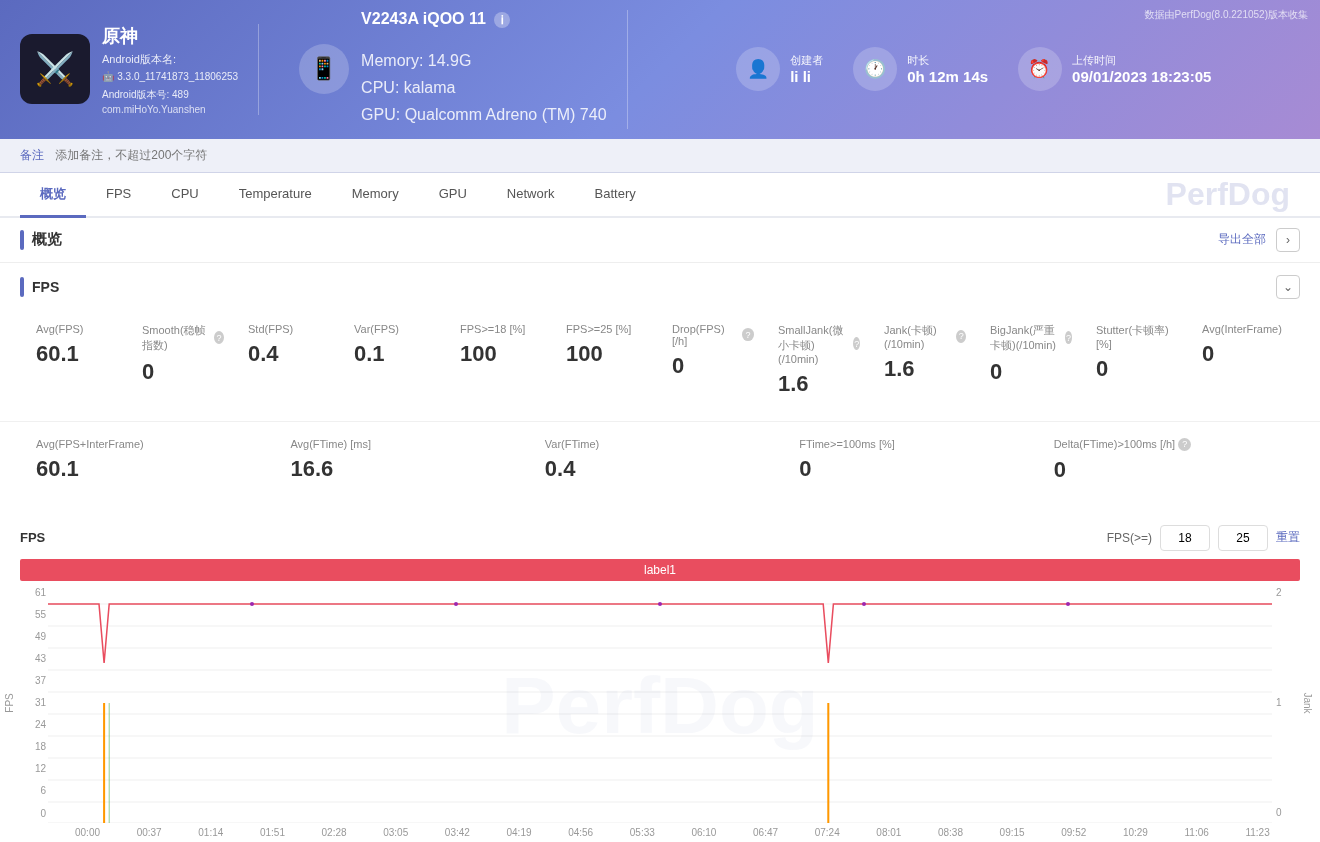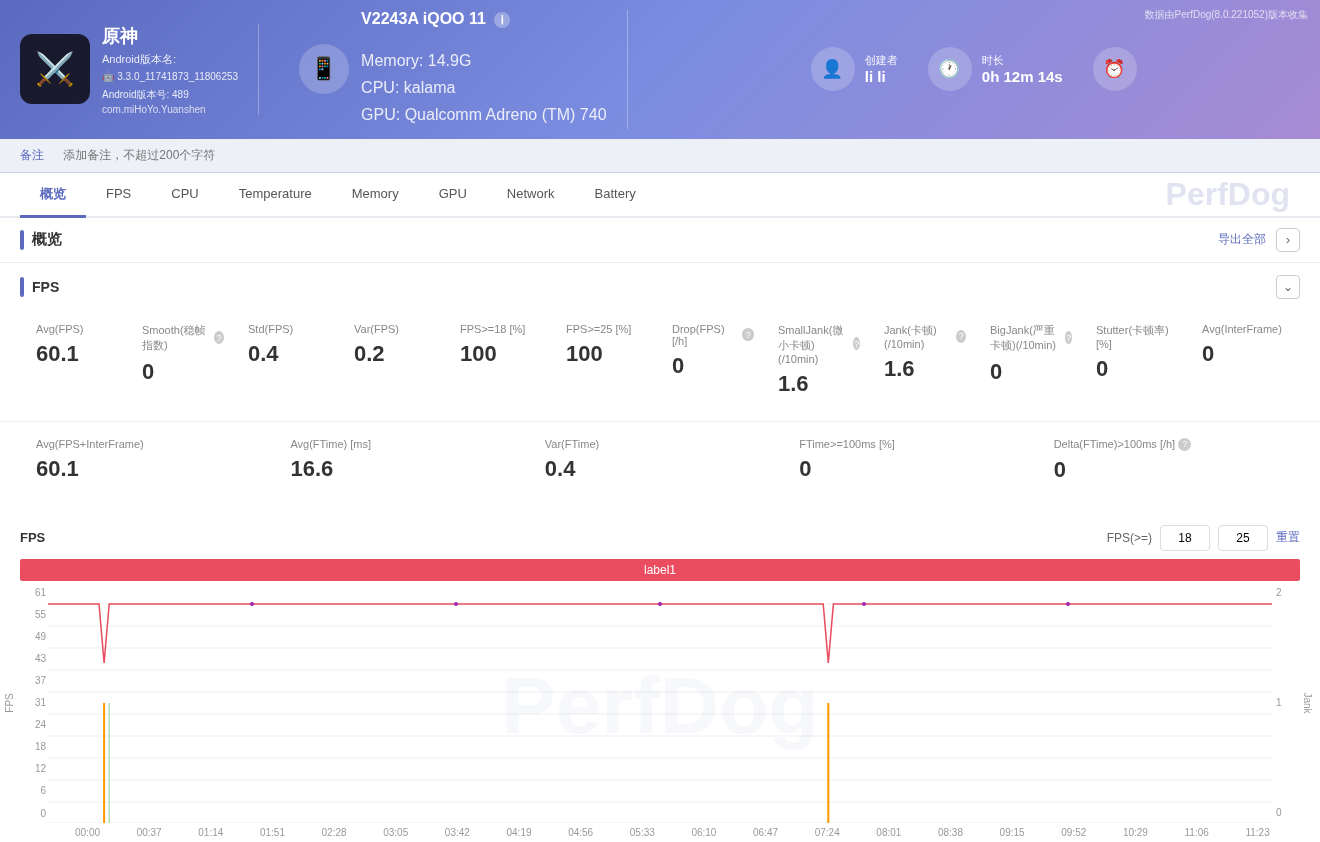--- a/index.html
+++ b/index.html
@@ -116,28 +116,32 @@
       </div>
       <div class="meta-item">
         <div class="meta-icon">🕐</div>
         <div>
           <div class="meta-label">时长</div>
           <div class="meta-value">0h 12m 14s</div>
         </div>
       </div>
       <div class="meta-item">
         <div class="meta-icon">⏰</div>
+        <div>
+          <div class="meta-label">上传时间</div>
+          <div class="meta-value">09/01/2023 18:23:05</div>
+        </div>
       </div>
     </div>
   </div>
   <div class="header-info-bar" style="position:absolute; top:8px; right:12px; color:rgba(255,255,255,0.7); font-size:10px;">数据由PerfDog(8.0.221052)版本收集</div>
 </div>
 
 <div class="remark-bar">
-  <span style="color:#5b6abf; margin-right:16px;">备注</span>
+  <span style="color:#5b6abf; margin-right:8px;">备注</span>
   <input type="text" style="border: none; background: transparent; color: rgb(153, 153, 153); font-size: 12px; width: 300px; outline: none;" placeholder="添加备注，不超过200个字符">
 </div>
 
 <div class="nav-tabs">
   <div id="tab-overview" class="nav-tab active">概览</div>
   <div class="nav-tab">FPS</div>
   <div class="nav-tab">CPU</div>
   <div class="nav-tab">Temperature</div>
   <div class="nav-tab">Memory</div>
   <div class="nav-tab">GPU</div>
@@ -178,21 +182,21 @@
           <div class="stat-item">
             <div class="stat-label">Smooth(稳帧指数) <span class="stat-help">?</span></div>
             <div class="stat-value">0</div>
           </div>
           <div class="stat-item">
             <div class="stat-label">Std(FPS)</div>
             <div class="stat-value">0.4</div>
           </div>
           <div class="stat-item">
             <div class="stat-label">Var(FPS)</div>
-            <div class="stat-value">0.2</div>
+            <div class="stat-value">0.1</div>
           </div>
           <div class="stat-item">
             <div class="stat-label">FPS&gt;=18 [%]</div>
             <div class="stat-value">100</div>
           </div>
           <div class="stat-item">
             <div class="stat-label">FPS&gt;=25 [%]</div>
             <div class="stat-value">100</div>
           </div>
           <div class="stat-item">

